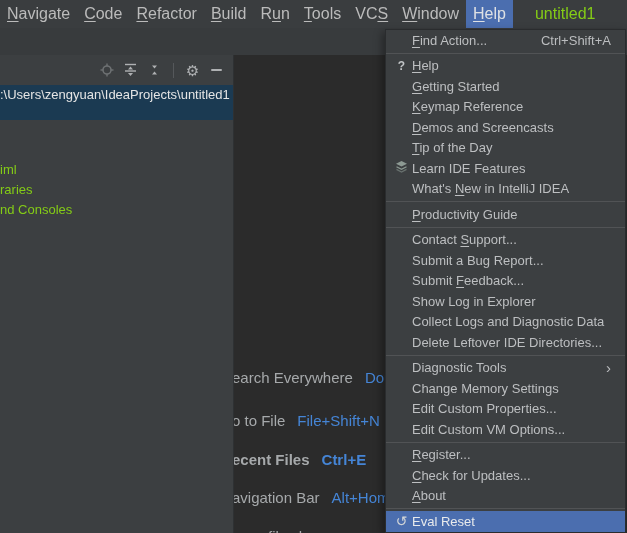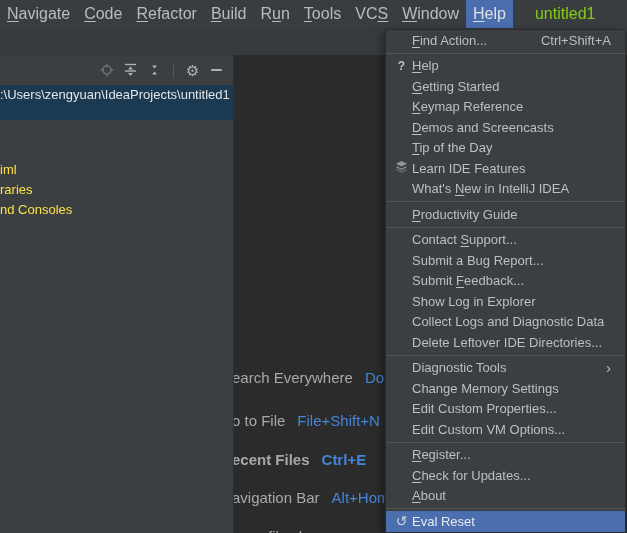--- a/index.html
+++ b/index.html
@@ -37,21 +37,21 @@
     padding-right:9px; gap:9px;
   }
   .ptool-icon { width:15px; height:15px; display:flex; align-items:center; justify-content:center; }
   .ptool-divider { width:1px; height:15px; background:#55585B; margin:0 2px; }
   .gear-glyph { font-size:15px; color:#AFB1B3; line-height:15px; }
   .minus-glyph { width:11px; height:2px; background:#AFB1B3; border-radius:1px; }
   .path-row {
     height:35px; line-height:20px; background:#1B3A52; color:#e5e5e5;
     font-size:13px; white-space:nowrap; overflow:hidden;
   }
-  .tree { margin-top:40px; font-size:13px; color:#fde047; }
+  .tree { margin-top:40px; font-size:13px; color:#84cc16; }
   .tree-item { height:20px; line-height:20px; white-space:nowrap; }
 
   
   .editor { position:absolute; top:55px; left:234px; right:0; bottom:0; background:#2B2B2B; z-index:1; }
   .hint-row { position:absolute; left:-2px; white-space:nowrap; font-size:15px; color:#A6A9AB; line-height:16px; }
   .hint-key { color:#4585D6; margin-left:12px; }
 
   
   .menu-popup {
     position:absolute; left:385px; top:29px; width:241px; height:504px;

